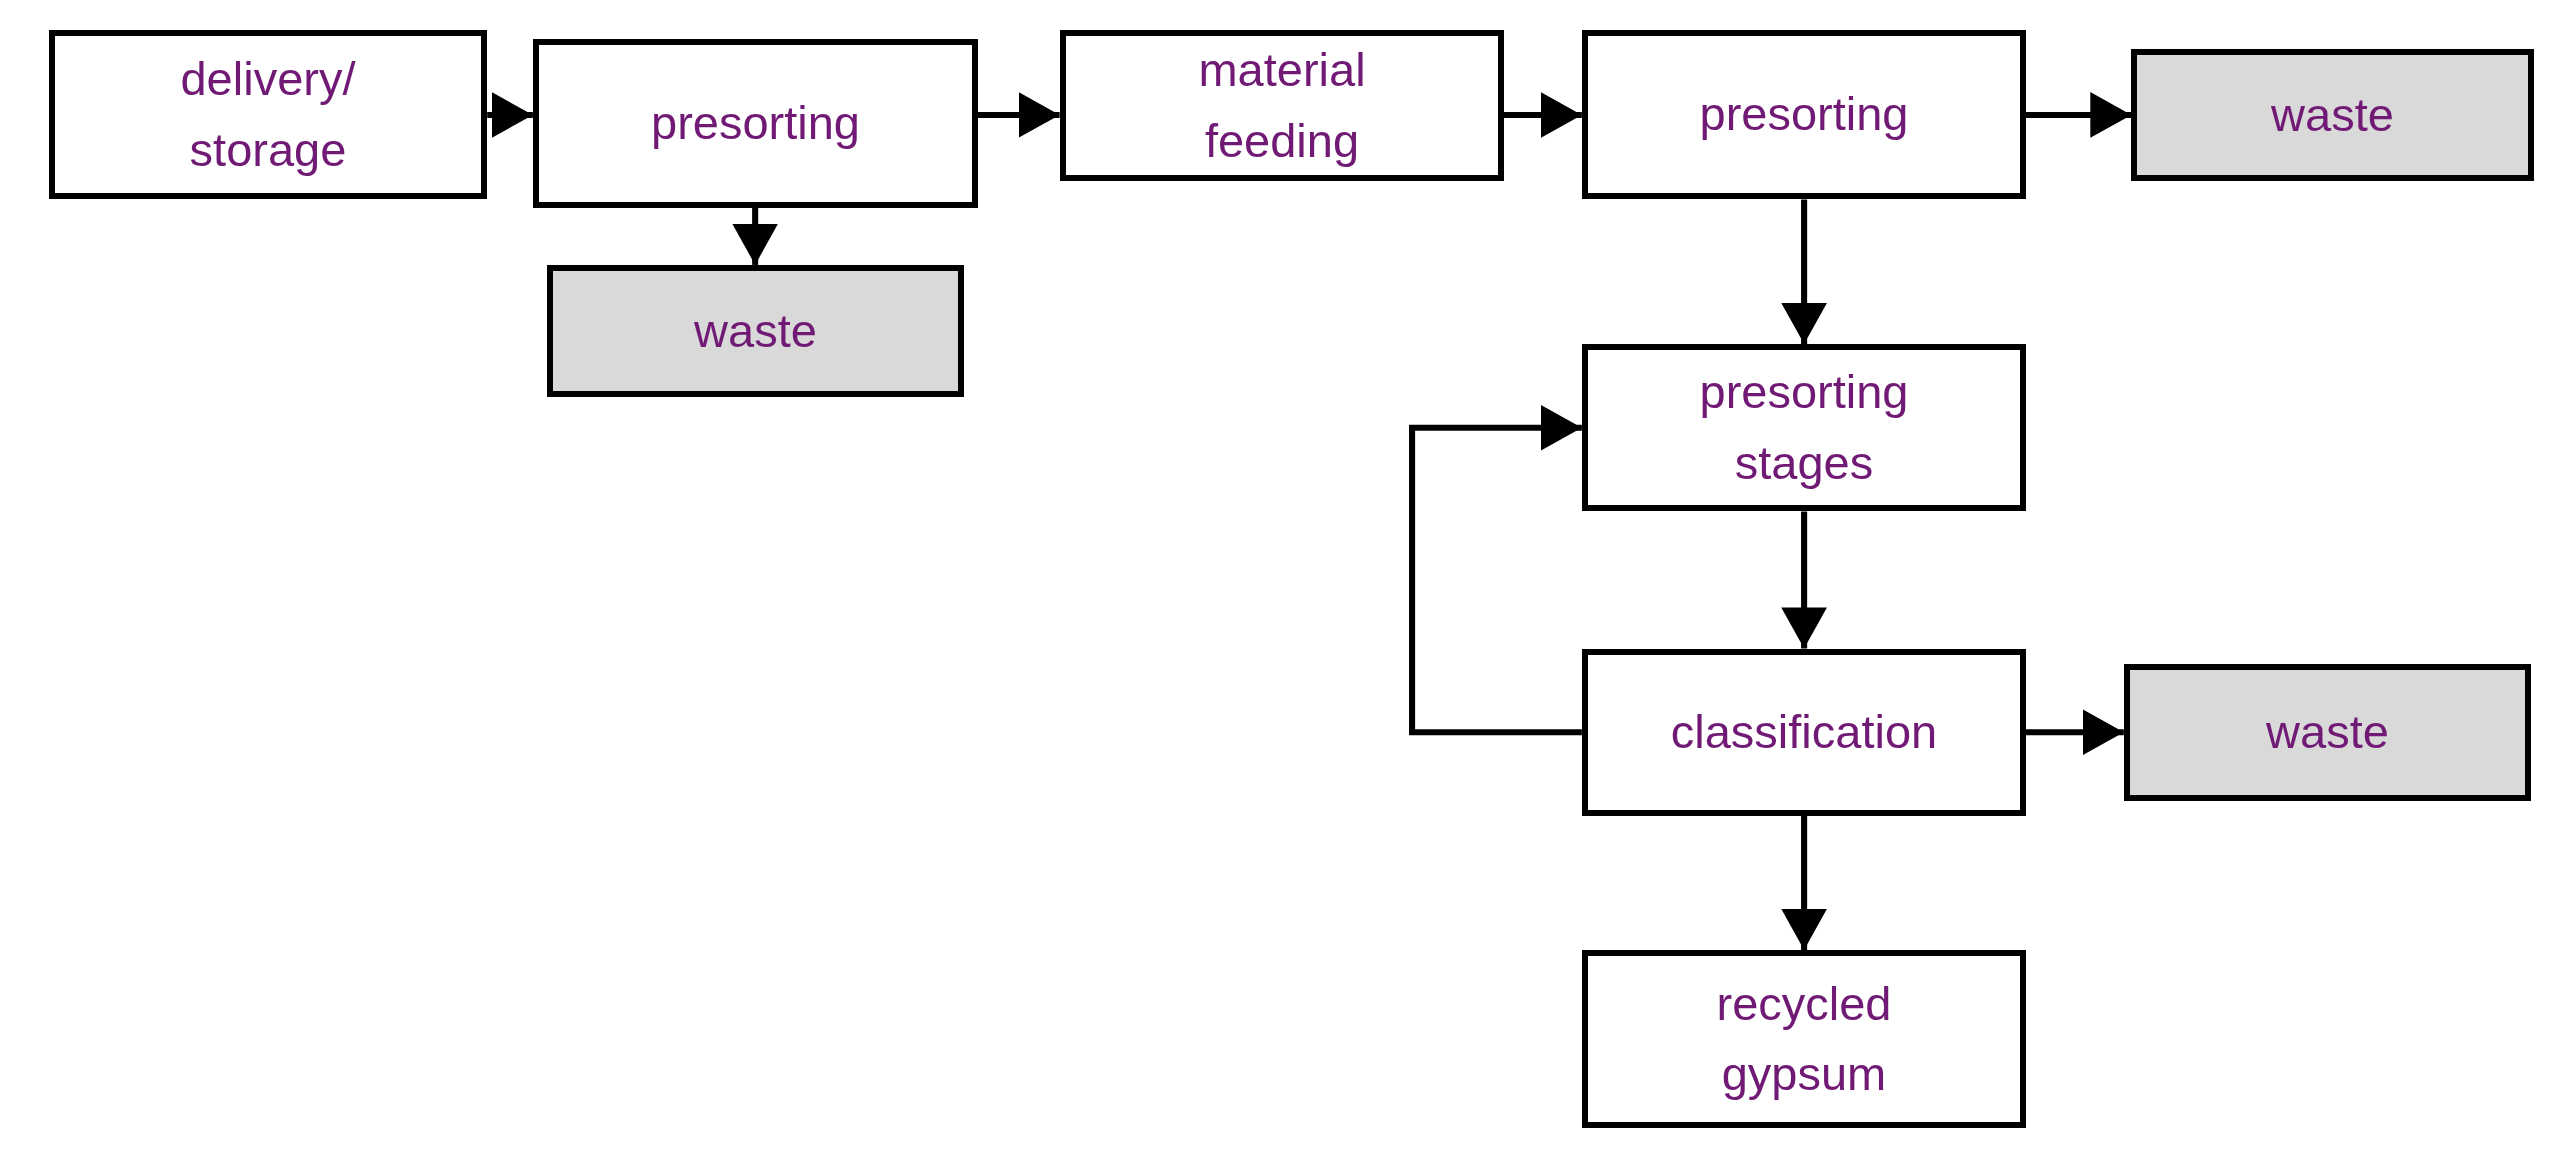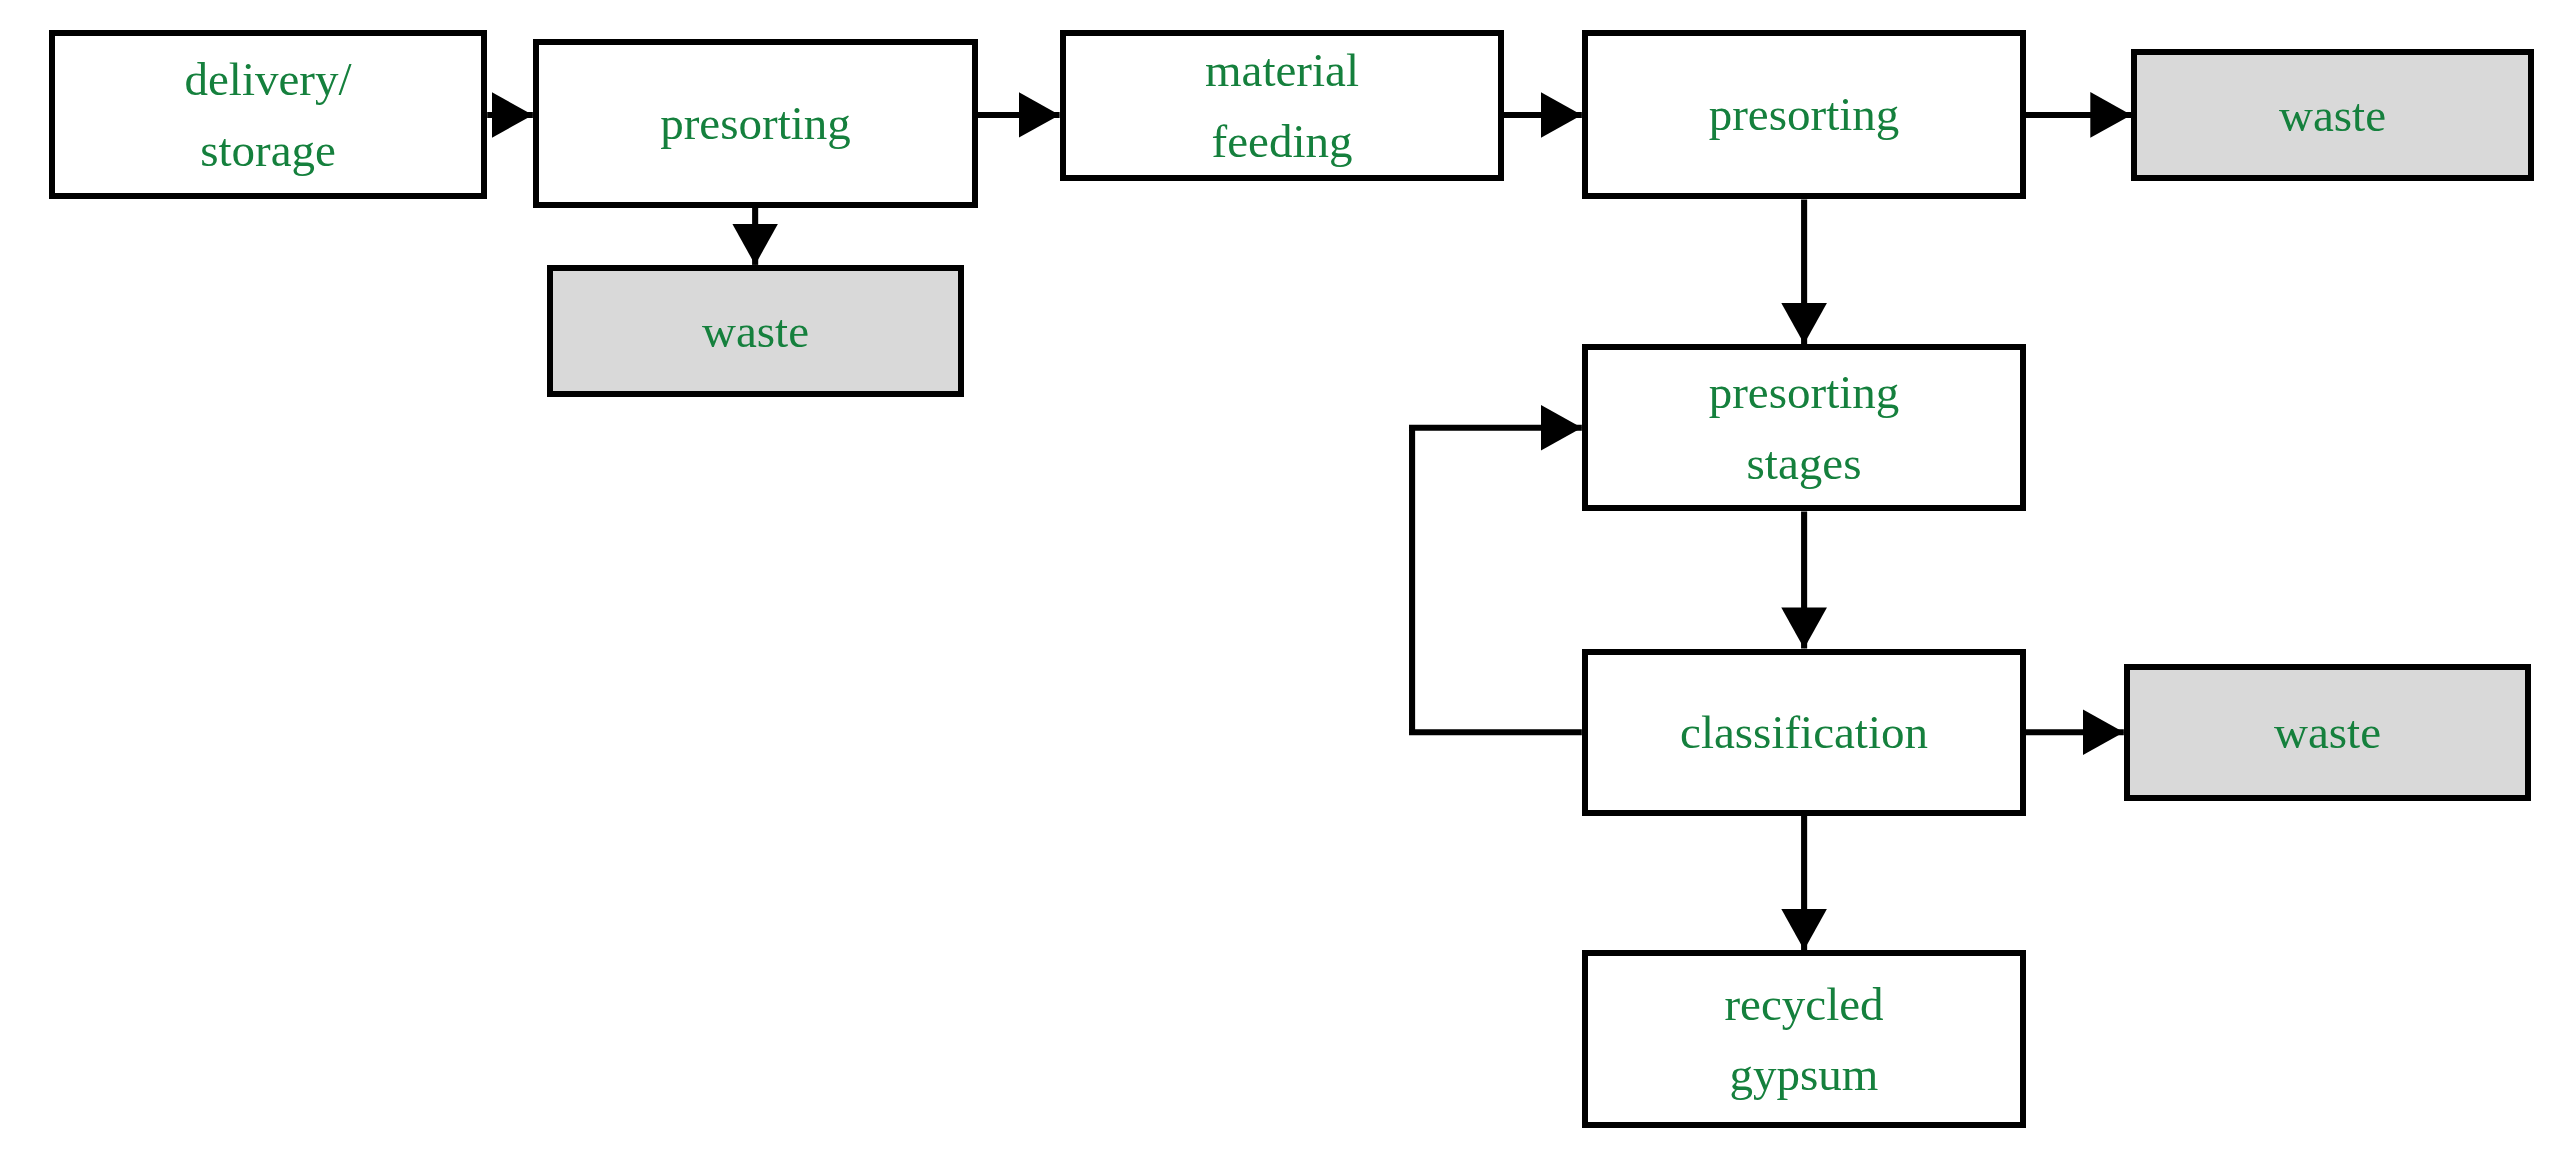--- a/index.html
+++ b/index.html
@@ -5,22 +5,22 @@
   html, body {
     margin: 0;
     padding: 0;
     background: #ffffff;
   }
   .canvas {
     position: relative;
     width: 2576px;
     height: 1170px;
     background: #ffffff;
-    font-family: Liberation Serif, serif;
-    color: #15803d;
+    font-family: Liberation Sans, sans-serif;
+    color: #701a75;
     overflow: hidden;
   }
   .edges {
     position: absolute;
     left: 0;
     top: 0;
     width: 2576px;
     height: 1170px;
   }
   .edges line, .edges polyline {

